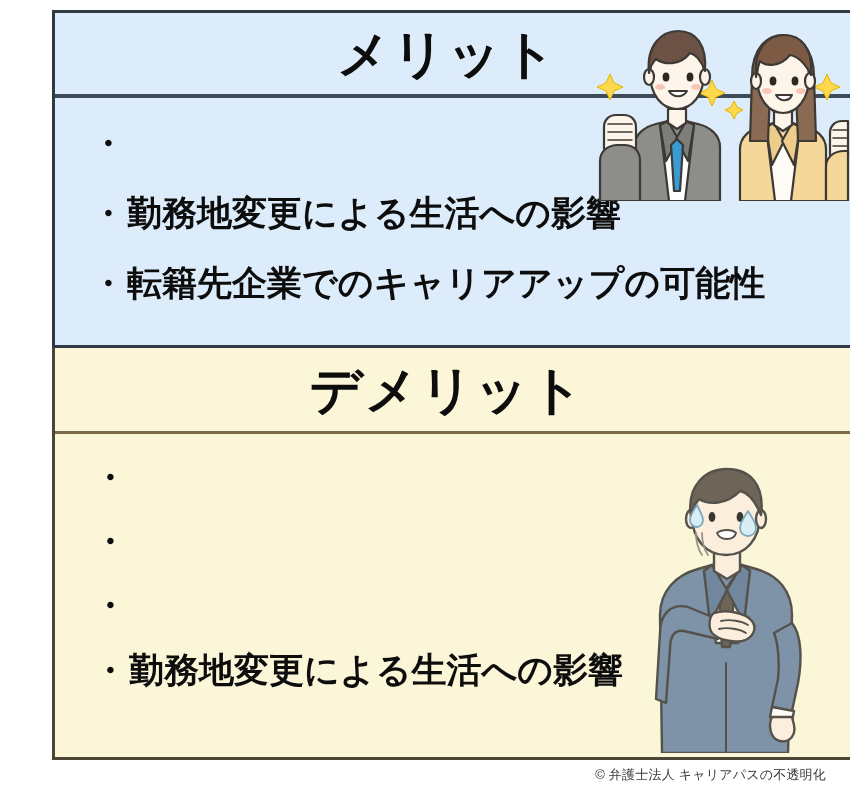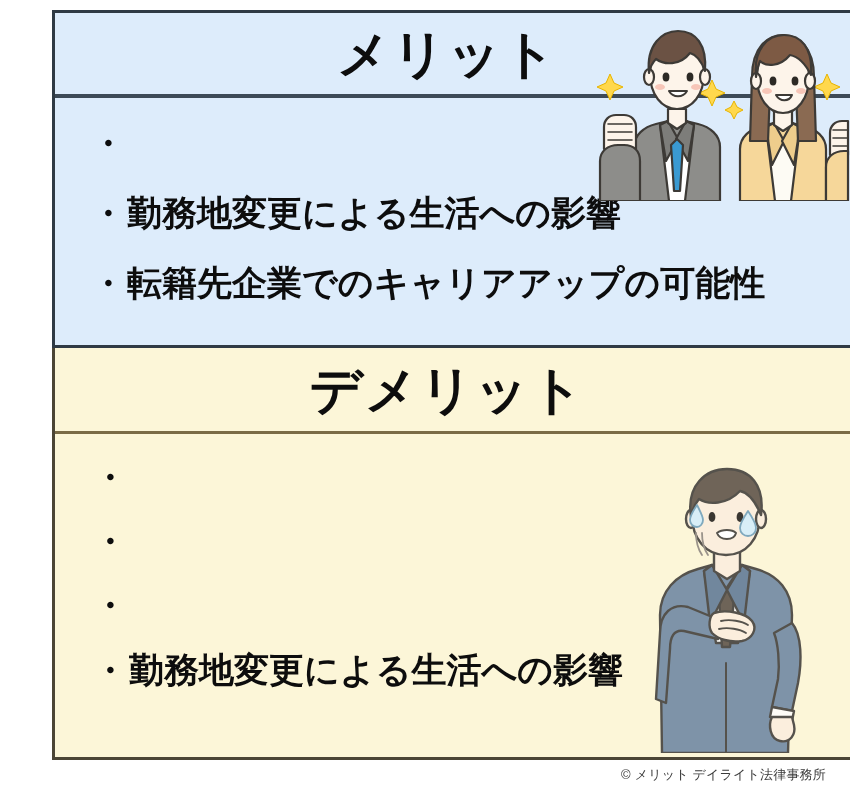--- a/index.html
+++ b/index.html
@@ -317,13 +317,13 @@
       </g>
 
       <g stroke="#9a938a" stroke-width="1.8" fill="none" stroke-linecap="round">
         <path d="M70 70 C70 78 72 86 76 92"></path>
         <path d="M76 70 C76 78 78 86 82 92"></path>
       </g>
     </svg>
   </section>
 </div>
 
-<div class="copyright">© メリット デイライト法律事務所</div>
+<div class="copyright">© 弁護士法人 キャリアパスの不透明化</div>
 
 </body></html>

